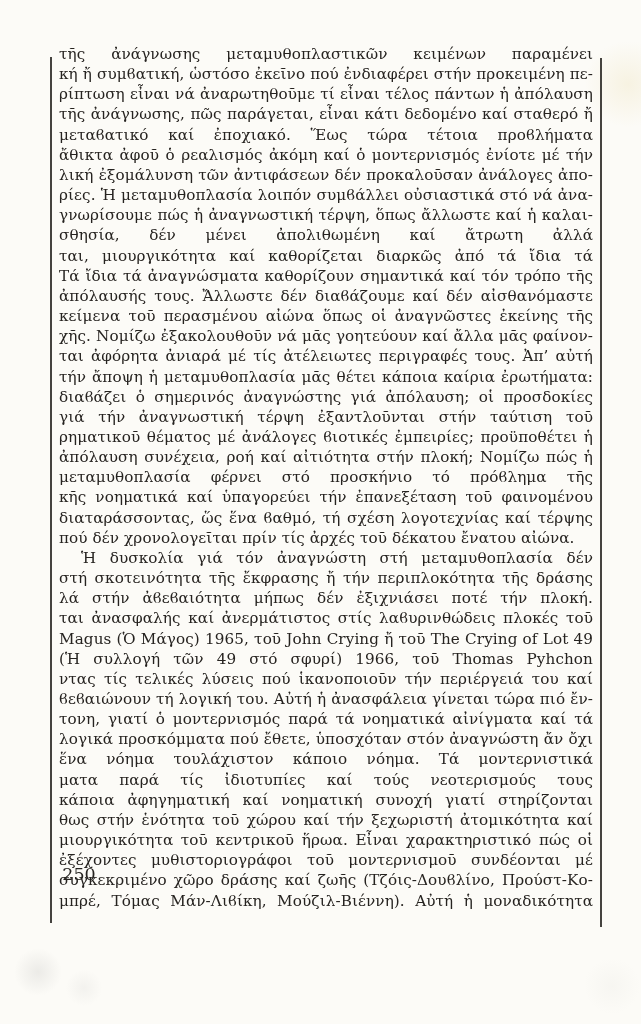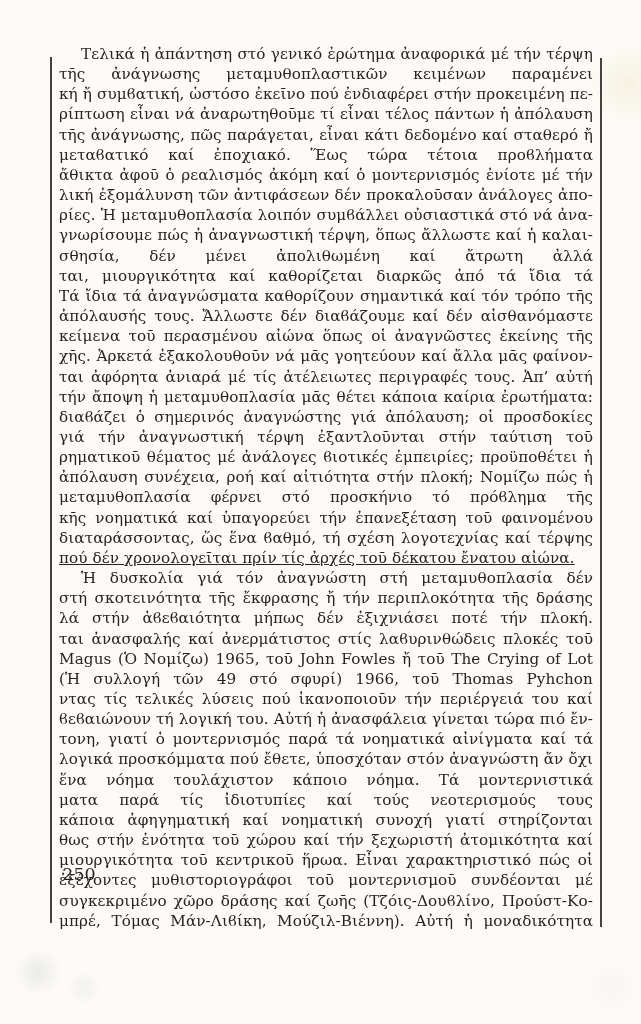--- a/index.html
+++ b/index.html
@@ -54,62 +54,61 @@
   .line {
     height: 20.16px;
     line-height: 20.16px;
     text-align: justify;
     text-align-last: justify;
     text-justify: inter-word;
     white-space: normal;
     overflow: hidden;
   }
   .line.indent { text-indent: 22px; }
-  .line.last { text-align-last: left; text-decoration: underline; }
+  .line.last { text-align-last: left; }
   .i { }
 </style>
 </head>
 <body>
 
 <div class="page">
   <div class="rule rule-left"></div>
   <div class="rule rule-right"></div>
   <div class="page-number">250</div>
   <div class="text-block">
-      <div class="line indent"><span>Τελικά ἡ ἀπάντηση στό γενικό ἐρώτημα ἀναφορικά μέ τήν τέρψη</span></div>
       <div class="line"><span>τῆς ἀνάγνωσης μεταμυθοπλαστικῶν κειμένων παραμένει ὑποκειμενι-</span></div>
       <div class="line"><span>κή ἤ συμϐατική, ὡστόσο ἐκεῖνο πού ἐνδιαφέρει στήν προκειμένη πε-</span></div>
       <div class="line"><span>ρίπτωση εἶναι νά ἀναρωτηθοῦμε τί εἶναι τέλος πάντων ἡ ἀπόλαυση</span></div>
       <div class="line"><span>τῆς ἀνάγνωσης, πῶς παράγεται, εἶναι κάτι δεδομένο καί σταθερό ἤ</span></div>
       <div class="line"><span>μεταϐατικό καί ἐποχιακό. Ἕως τώρα τέτοια προϐλήματα παρέμειναν</span></div>
       <div class="line"><span>ἄθικτα ἀφοῦ ὁ ρεαλισμός ἀκόμη καί ὁ μοντερνισμός ἐνίοτε μέ τήν τε-</span></div>
       <div class="line"><span>λική ἐξομάλυνση τῶν ἀντιφάσεων δέν προκαλοῦσαν ἀνάλογες ἀπο-</span></div>
       <div class="line"><span>ρίες. Ἡ μεταμυθοπλασία λοιπόν συμϐάλλει οὐσιαστικά στό νά ἀνα-</span></div>
       <div class="line"><span>γνωρίσουμε πώς ἡ ἀναγνωστική τέρψη, ὅπως ἄλλωστε καί ἡ καλαι-</span></div>
       <div class="line"><span>σθησία, δέν μένει ἀπολιθωμένη καί ἄτρωτη ἀλλά ἐπαναπροσδιορίζε-</span></div>
       <div class="line"><span>ται, μιουργικότητα καί καθορίζεται διαρκῶς ἀπό τά ἴδια τά κείμενα.</span></div>
       <div class="line"><span>Τά ἴδια τά ἀναγνώσματα καθορίζουν σημαντικά καί τόν τρόπο τῆς</span></div>
       <div class="line"><span>ἀπόλαυσής τους. Ἄλλωστε δέν διαϐάζουμε καί δέν αἰσθανόμαστε τά</span></div>
       <div class="line"><span>κείμενα τοῦ περασμένου αἰώνα ὅπως οἱ ἀναγνῶστες ἐκείνης τῆς ἐπο-</span></div>
-      <div class="line"><span>χῆς. Ἀρκετά ἐξακολουθοῦν νά μᾶς γοητεύουν καί ἄλλα μᾶς φαίνον-</span></div>
+      <div class="line"><span>χῆς. Νομίζω ἐξακολουθοῦν νά μᾶς γοητεύουν καί ἄλλα μᾶς φαίνον-</span></div>
       <div class="line"><span>ται ἀφόρητα ἀνιαρά μέ τίς ἀτέλειωτες περιγραφές τους. Ἀπ’ αὐτή</span></div>
       <div class="line"><span>τήν ἄποψη ἡ μεταμυθοπλασία μᾶς θέτει κάποια καίρια ἐρωτήματα:</span></div>
       <div class="line"><span>διαϐάζει ὁ σημερινός ἀναγνώστης γιά ἀπόλαυση; οἱ προσδοκίες του</span></div>
       <div class="line"><span>γιά τήν ἀναγνωστική τέρψη ἐξαντλοῦνται στήν ταύτιση τοῦ μυθιστο-</span></div>
       <div class="line"><span>ρηματικοῦ θέματος μέ ἀνάλογες ϐιοτικές ἐμπειρίες; προϋποθέτει ἡ</span></div>
       <div class="line"><span>ἀπόλαυση συνέχεια, ροή καί αἰτιότητα στήν πλοκή; Νομίζω πώς ἡ</span></div>
       <div class="line"><span>μεταμυθοπλασία φέρνει στό προσκήνιο τό πρόϐλημα τῆς ἀναγνωστι-</span></div>
       <div class="line"><span>κῆς νοηματικά καί ὑπαγορεύει τήν ἐπανεξέταση τοῦ φαινομένου</span></div>
       <div class="line"><span>διαταράσσοντας, ὥς ἕνα ϐαθμό, τή σχέση λογοτεχνίας καί τέρψης</span></div>
       <div class="line last"><span>πού δέν χρονολογεῖται πρίν τίς ἀρχές τοῦ δέκατου ἔνατου αἰώνα.</span></div>
       <div class="line indent"><span>Ἡ δυσκολία γιά τόν ἀναγνώστη στή μεταμυθοπλασία δέν ἔγκειται</span></div>
       <div class="line"><span>στή σκοτεινότητα τῆς ἔκφρασης ἤ τήν περιπλοκότητα τῆς δράσης ἀλ-</span></div>
       <div class="line"><span>λά στήν ἀϐεϐαιότητα μήπως δέν ἐξιχνιάσει ποτέ τήν πλοκή. Αἰσθάνε-</span></div>
       <div class="line"><span>ται ἀνασφαλής καί ἀνερμάτιστος στίς λαϐυρινθώδεις πλοκές τοῦ </span></div>
-      <div class="line"><span class="i">Magus</span><span> (Ὁ Νομίζω) 1965, τοῦ John Fowles ἤ τοῦ </span><span class="i">The Crying of Lot 49</span></div>
+      <div class="line"><span class="i">Magus</span><span> (Ὁ Μάγος) 1965, τοῦ John Crying ἤ τοῦ </span><span class="i">The Crying of Lot 49</span></div>
       <div class="line"><span>(Ἡ συλλογή τῶν 49 στό σφυρί) 1966, τοῦ Thomas Pyhchon νοσταλγώ-</span></div>
       <div class="line"><span>ντας τίς τελικές λύσεις πού ἱκανοποιοῦν τήν περιέργειά του καί ἐπι-</span></div>
       <div class="line"><span>ϐεϐαιώνουν τή λογική του. Αὐτή ἡ ἀνασφάλεια γίνεται τώρα πιό ἔν-</span></div>
       <div class="line"><span>τονη, γιατί ὁ μοντερνισμός παρά τά νοηματικά αἰνίγματα καί τά ὑφο-</span></div>
       <div class="line"><span>λογικά προσκόμματα πού ἔθετε, ὑποσχόταν στόν ἀναγνώστη ἄν ὄχι</span></div>
       <div class="line"><span class="i">ἕνα</span><span> νόημα τουλάχιστον </span><span class="i">κάποιο</span><span> νόημα. Τά μοντερνιστικά μυθιστορή-</span></div>
       <div class="line"><span>ματα παρά τίς ἰδιοτυπίες καί τούς νεοτερισμούς τους ἐξασφαλίζουν</span></div>
       <div class="line"><span>κάποια ἀφηγηματική καί νοηματική συνοχή γιατί στηρίζονται συνή-</span></div>
       <div class="line"><span>θως στήν ἑνότητα τοῦ χώρου καί τήν ξεχωριστή ἀτομικότητα καί δη-</span></div>
       <div class="line"><span>μιουργικότητα τοῦ κεντρικοῦ ἥρωα. Εἶναι χαρακτηριστικό πώς οἱ</span></div>

